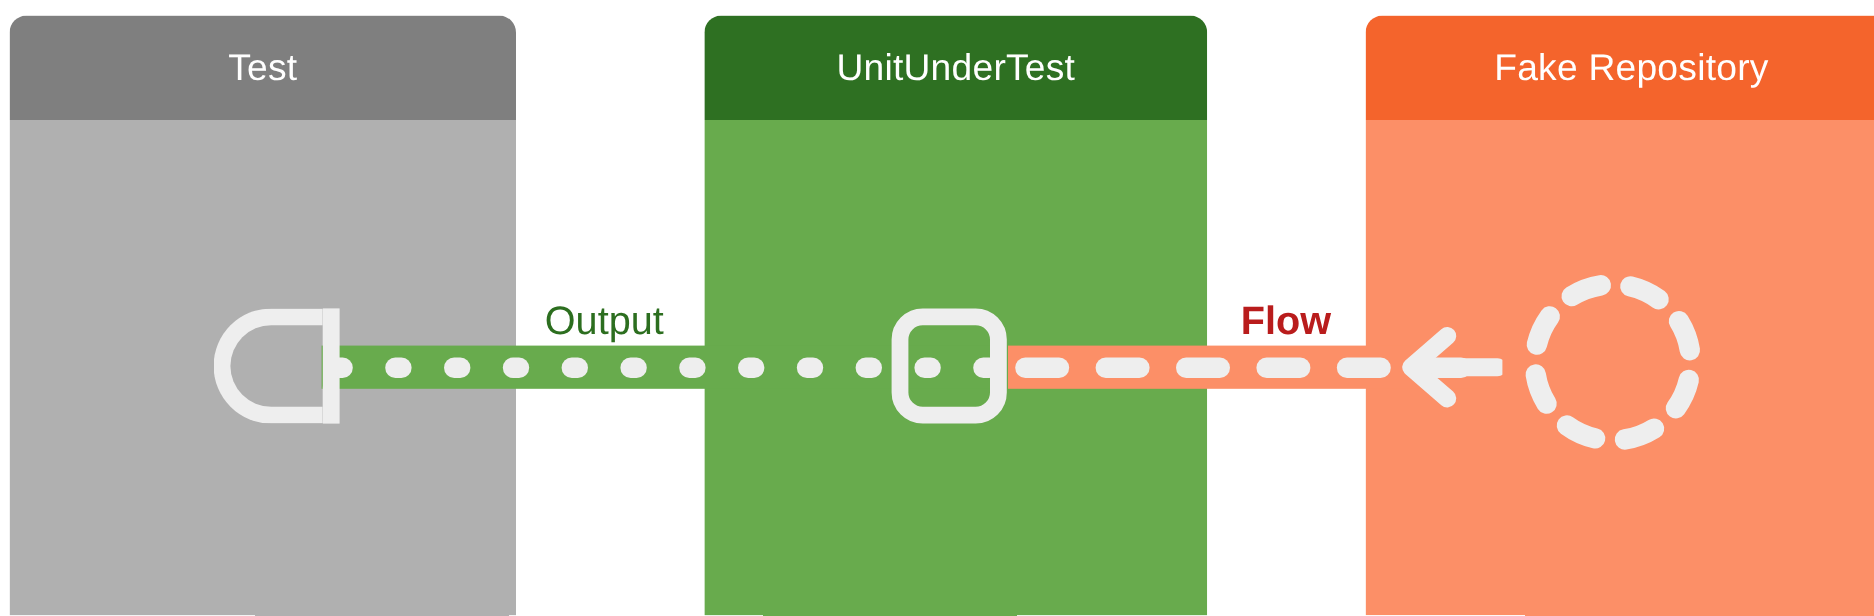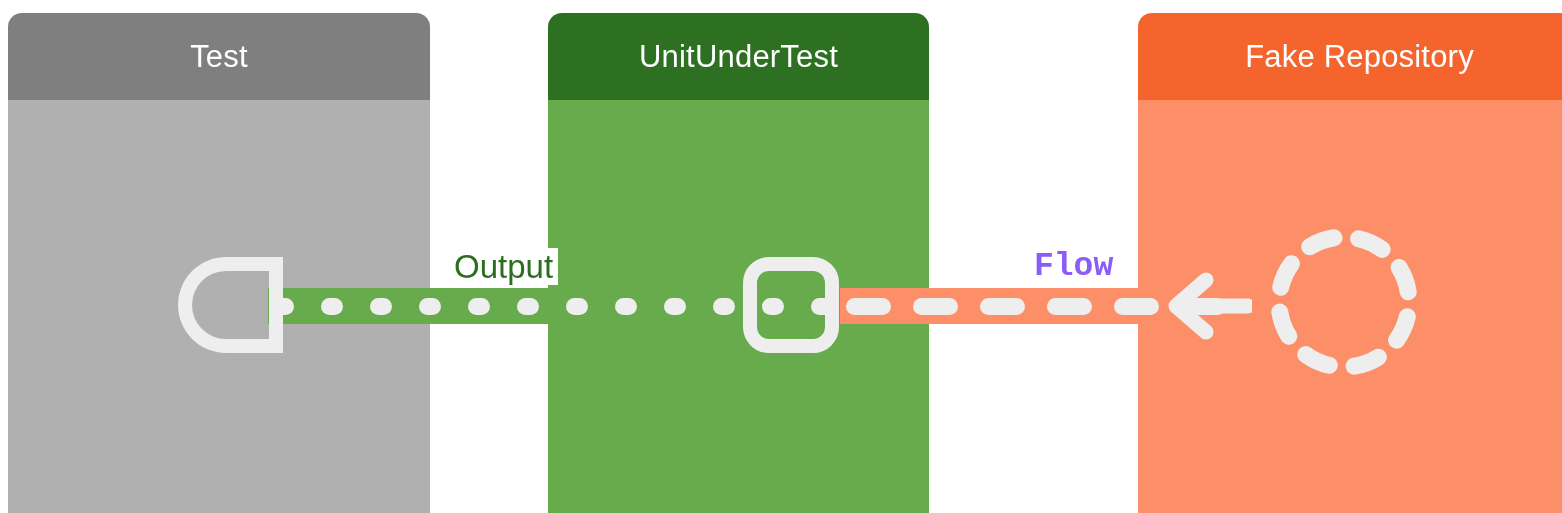--- a/index.html
+++ b/index.html
@@ -46,21 +46,21 @@
   }
   .lane-body {
     position: absolute;
     left: 0;
     top: 87px;
     width: 100%;
     bottom: 0;
   }
 
   #lane-test      { left: 8px;    width: 422px; }
-  #lane-uut       { left: 548px;  width: 381px; }
+  #lane-uut       { left: 587px;  width: 419px; }
   #lane-fake      { left: 1138px; width: 415px; padding-left: 28px; }
 
   
   .band {
     position: absolute;
     height: 36px;
     top: 288px;
   }
   .band-green  { background: #68ab4d; }
   .band-orange { background: #fc8f67; }
@@ -154,23 +154,22 @@
   }
   #label-output {
     left: 449px;
     top: 248px;
     color: #2c6e1f;
     font-weight: 400;
   }
   #label-flow {
     left: 1029px;
     top: 248px;
-    color: #8b5cf6;
+    color: #b91c1c;
     font-weight: bold;
-    font-family: Liberation Mono, monospace;
   }
 </style>
 </head>
 <body>
 
 <div id="stage">
 
   <div class="lane" id="lane-test">
     <div class="lane-header" style="background:#7f7f7f">
       <span class="lane-title">Test</span>

